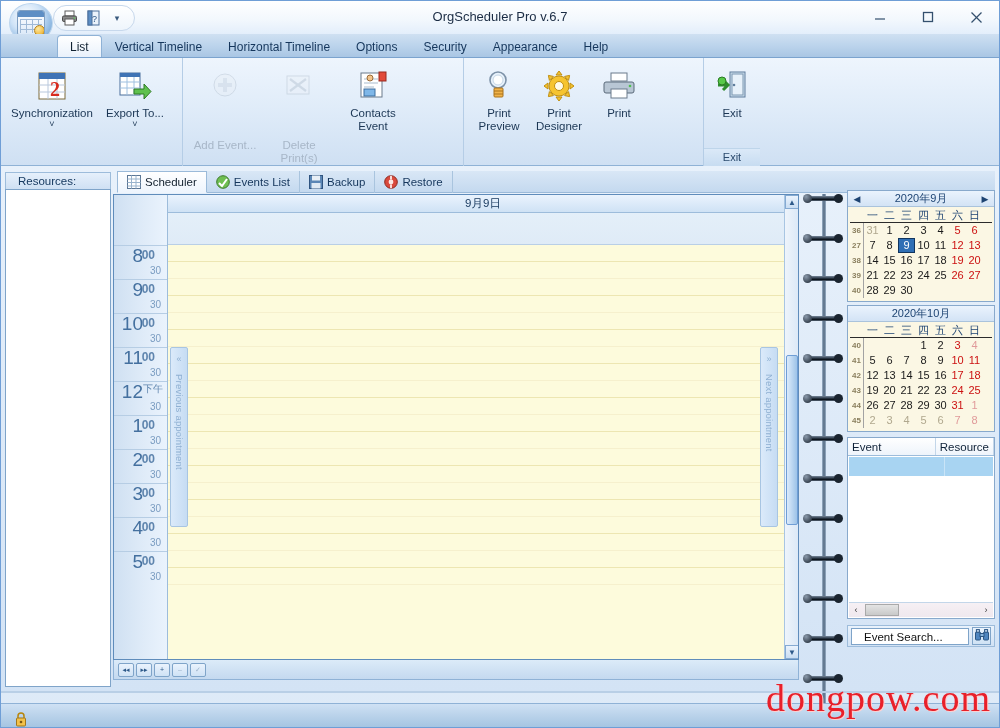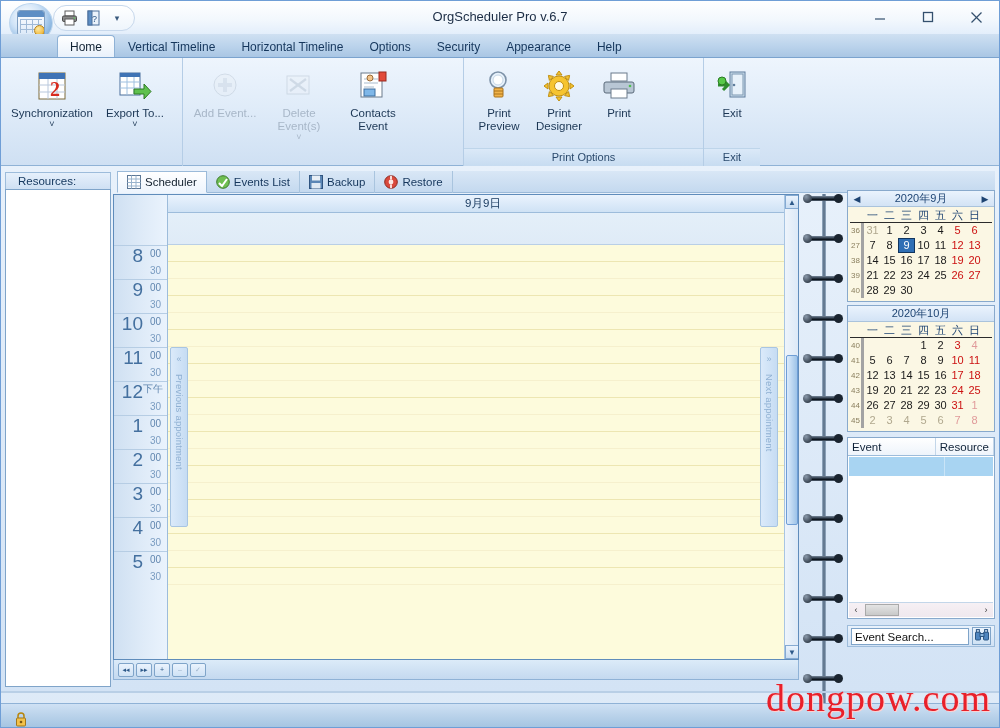--- a/index.html
+++ b/index.html
@@ -97,21 +97,21 @@
     height:18px; line-height:17px; text-align:center; font-size:11px; color:#2b4a6d;
     background:linear-gradient(180deg,#dbe9f8,#c7dcf1);
     border-top:1px solid #bed5ea;
   }
   .rbtn {
     width:72px; min-height:82px; display:flex; flex-direction:column; align-items:center;
     padding-top:6px; border:1px solid transparent; border-radius:3px;
     color:#1b3654; text-align:center; font-size:11.5px; line-height:13px;
   }
   .rbtn.wide { width:90px; }
-  .rbtn.disabled { color:#a8b7c8; }
+  .rbtn.disabled { color:#a8b7c8;gap:32px; }
   .rbtn .ico { width:34px; height:34px; margin-bottom:4px; position:relative; }
   .rbtn .lbl { display:block; }
   .caret { font-size:9px; line-height:9px; }
 
   
   .workspace {
     position:absolute; left:0; top:165px; width:998px; height:526px;
     background: linear-gradient(180deg,#e8f1fb,#d3e3f5);
   }
 
@@ -167,21 +167,21 @@
   .timecol {
     position:absolute; left:0; top:0; width:54px; bottom:0;
     background:linear-gradient(90deg,#cfe0f2 0%, #dfebf8 55%, #eaf3fd 100%);
     border-right:1px solid #9dbcdb;
   }
   .tslot {
     position:relative; height:34px; border-top:1px solid #b6cde4;
     color:#40699a;
   }
   .tslot .h { position:absolute; right:24px; top:-1px; font-size:19px; line-height:22px; color:#44709f; }
-  .tslot .m { position:absolute; right:6px; top:2px; font-size:10px; color:#5f85ae; }
+  .tslot .m { position:absolute; right:12px; top:2px; font-size:12px; color:#5f85ae;font-weight:bold; }
   .tslot .m2 { position:absolute; right:6px; top:19px; font-size:10px; color:#7a9cc1; }
   .tslot .ampm { position:absolute; right:4px; top:0px; font-size:10px; color:#5f85ae;}
 
   .grid {
     position:absolute; left:54px; top:50px; right:14px; bottom:0;
     background:#fdfbdc;
     overflow:hidden;
   }
   .grow { height:34px; border-bottom:1px solid #ede6b2; background:#fdfbdc; }
   .grow.alt { background:#fdfbdc; border-bottom:1px solid #f6f0cd; }
@@ -272,21 +272,21 @@
     display:grid; grid-template-columns:14px repeat(7,17px);
     font-size:11px; color:#1d4372; text-align:center;
     border-bottom:1px solid #2b2b2b;
   }
   .cal-dow div { line-height:14px; }
   .cal-row {
     display:grid; grid-template-columns:14px repeat(7,17px);
     font-size:11px; text-align:center;
   }
   .cal-row div { line-height:15px; color:#1a1a1a; }
-  .cal-row .wk { font-size:8px; color:#8a7f5e; border-right:3px solid #a3a3a3; }
+  .cal-row .wk { font-size:8px; color:#8a7f5e; border-right:1px solid #a3a3a3;font-weight:bold; }
   .cal-row .we { color:#cc1111; }
   .cal-row .oth { color:#b0a88e; }
   .cal-row .oth.we { color:#e09a9a; }
   .cal-row .sel {
     background:#2f6fb5; color:#ffffff; border:1px solid #11355f;
     line-height:13px;
   }
 
   .ev-panel {
     margin-top:5px; border:1px solid #88a9cc; background:#ffffff;
@@ -315,21 +315,21 @@
     background:linear-gradient(180deg,#e4e4e4,#c9c9c9); border:1px solid #a9a9a9; }
 
   .search-box {
     margin-top:6px; height:22px;
     background:linear-gradient(180deg,#e9f2fc,#d2e2f4);
     border:1px solid #9dbcdb;
     display:flex; align-items:center; padding:0 3px;
   }
   .search-input {
     flex:1; height:17px; line-height:16px; background:#ffffff;
-    border:1px solid #7fa4c9; font-size:11.5px; color:#111; padding:0 3px;
+    border:1px solid #7fa4c9; font-size:11.5px; color:#111; padding:0 12px;
   }
   .search-btn {
     width:19px; height:18px; margin-left:3px;
     background:linear-gradient(180deg,#eaf3fd,#cfe2f5);
     border:1px solid #7fa4c9;
     display:flex; align-items:center; justify-content:center;
   }
 
   
   .statusbar {
@@ -395,21 +395,21 @@
       <div class="win-btn">
           <svg width="13" height="13">
             <line x1="1.5" y1="1.5" x2="11.5" y2="11.5" stroke="#34506e" stroke-width="1.3"></line>
             <line x1="11.5" y1="1.5" x2="1.5" y2="11.5" stroke="#34506e" stroke-width="1.3"></line>
           </svg>
         </div>
     </div>
   </div>
 
   <div class="ribbon-tabs">
-    <div class="rtab active">Home</div>
+    <div class="rtab active">List</div>
     <div class="rtab">Vertical Timeline</div>
     <div class="rtab">Horizontal Timeline</div>
     <div class="rtab">Options</div>
     <div class="rtab">Security</div>
     <div class="rtab">Appearance</div>
     <div class="rtab">Help</div>
   </div>
 
   <div class="ribbon">
 
@@ -465,21 +465,21 @@
           <span class="lbl">Add Event...</span>
         </div>
         <div class="rbtn disabled">
           <span class="ico">
             <svg width="34" height="34" viewBox="0 0 34 34" opacity="0.3">
               <rect x="5" y="7" width="22" height="18" fill="#eef2f7" stroke="#9aa8b8"></rect>
               <line x1="8" y1="10" x2="24" y2="22" stroke="#9aa8b8" stroke-width="2.2"></line>
               <line x1="24" y1="10" x2="8" y2="22" stroke="#9aa8b8" stroke-width="2.2"></line>
             </svg>
           </span>
-          <span class="lbl">Delete Event(s)</span>
+          <span class="lbl">Delete Print(s)</span>
           <span class="caret">˅</span>
         </div>
         <div class="rbtn">
           <span class="ico">
             <svg width="34" height="34" viewBox="0 0 34 34">
               <rect x="5" y="4" width="21" height="24" fill="#ffffff" stroke="#6b7a8b"></rect>
               <g stroke="#a9bccd">
                   <line x1="8" y1="10" x2="22" y2="10"></line>
                   <line x1="8" y1="14" x2="22" y2="14"></line>
                   <line x1="8" y1="18" x2="18" y2="18"></line>
@@ -525,21 +525,20 @@
             <svg width="34" height="34" viewBox="0 0 34 34">
               <rect x="9" y="4" width="16" height="8" fill="#ffffff" stroke="#6b7a8b"></rect>
               <path d="M4 13h26a2 2 0 012 2v7a2 2 0 01-2 2H4a2 2 0 01-2-2v-7a2 2 0 012-2z" fill="#b8c6d4" stroke="#5b6a7a"></path>
               <rect x="9" y="20" width="16" height="9" fill="#ffffff" stroke="#6b7a8b"></rect>
               <circle cx="28" cy="17" r="1.3" fill="#4fbf4f"></circle>
             </svg>
           </span>
           <span class="lbl">Print</span>
         </div>
       </div>
-      <div class="rgroup-label">Print Options</div>
     </div>
 
     <div class="rgroup" style="width:56px; border-right:none;">
       <div class="rgroup-items" style="justify-content:center;">
         <div class="rbtn" style="width:50px">
           <span class="ico">
             <svg width="34" height="34" viewBox="0 0 34 34">
               <rect x="15" y="3" width="15" height="25" fill="#cfe0ef" stroke="#5f7d9c"></rect>
               <rect x="17" y="5" width="11" height="21" fill="#e7f1fa" stroke="#7d97b1"></rect>
               <circle cx="19" cy="16" r="1.3" fill="#5f7d9c"></circle>

